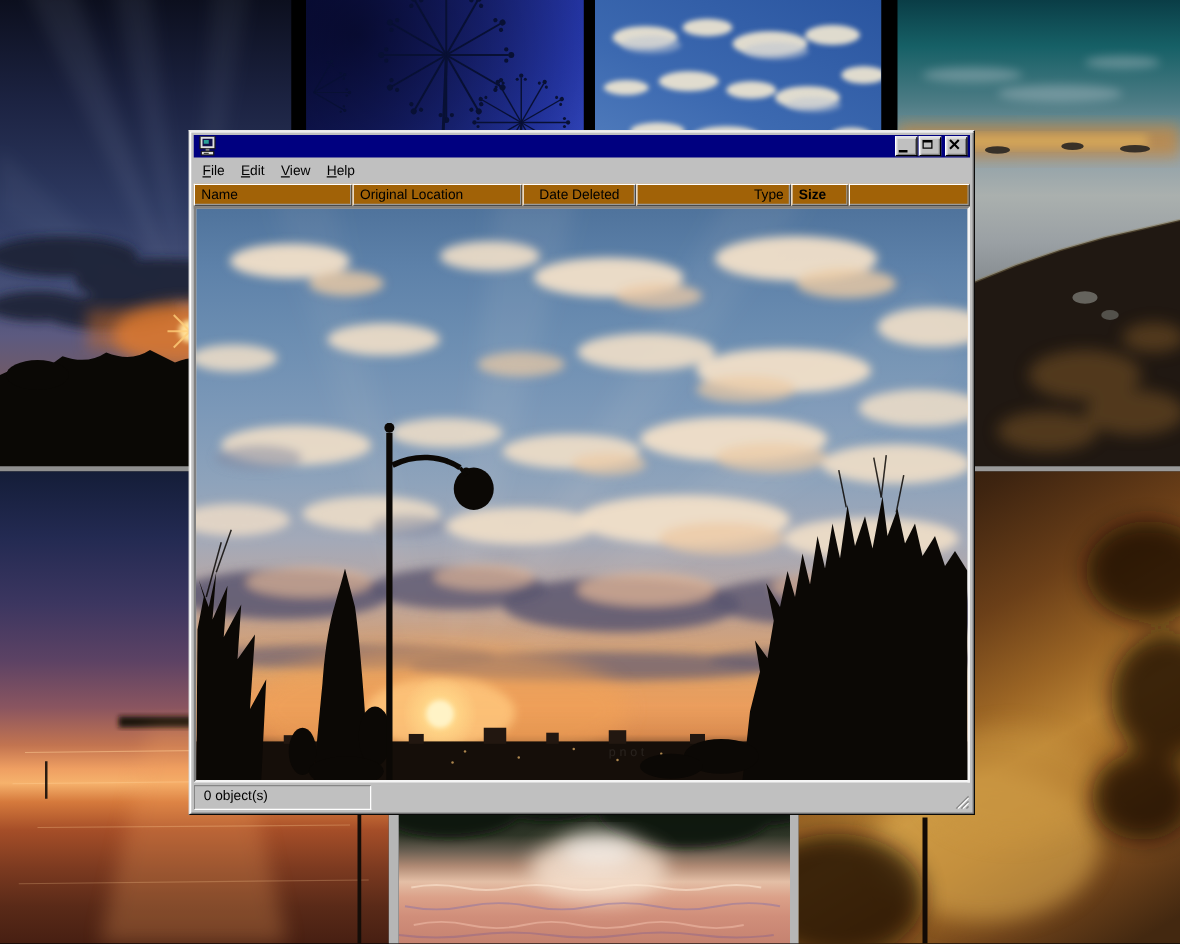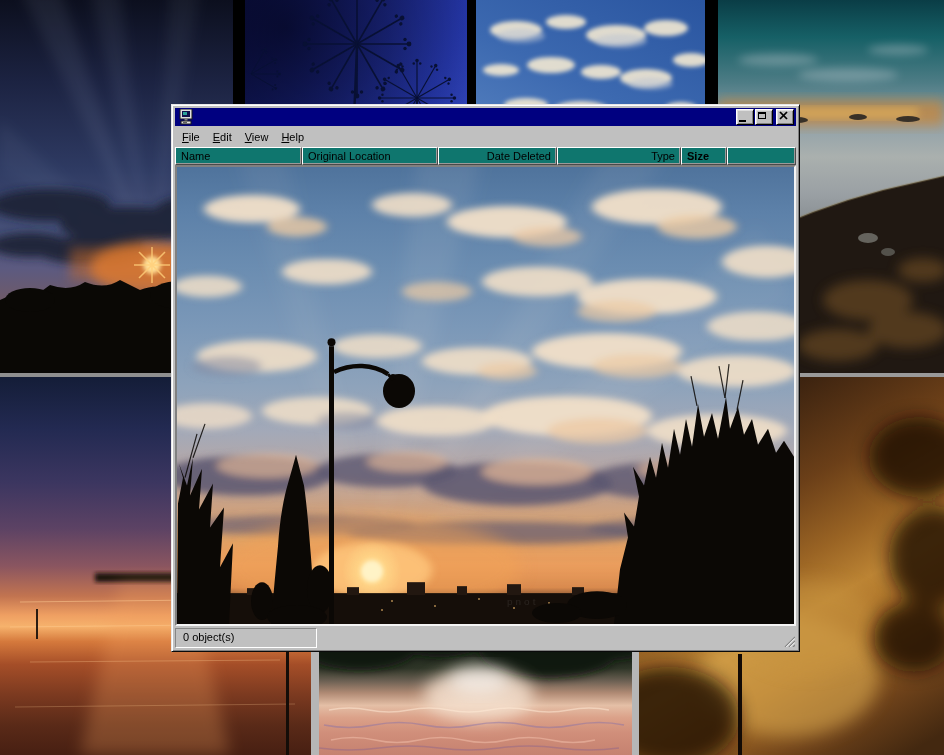--- a/index.html
+++ b/index.html
@@ -22,39 +22,39 @@
   .bgE{left:0;top:373px;width:311px;height:382px;border-top:4px solid #8f8f8f;box-sizing:border-box;
     background:linear-gradient(180deg,#141d38 0%,#232a52 14%,#3c3660 28%,#5c4264 40%,#8a5560 50%,#c27450 58%,#ef9f62 63%,#f6b26c 66%,#d5793c 70%,#a54e28 76%,#7c3a20 84%,#5a2a18 92%,#471f12 100%);}
   .bgF{left:311px;top:600px;width:328px;height:155px;box-sizing:border-box;
     border-left:8px solid #b6b6b6;border-right:7px solid #b6b6b6;
     background:linear-gradient(180deg,#0e120d 0%,#1c241a 30%,#2e3527 44%,#6a5f52 52%,#b08a74 60%,#e4bfa6 68%,#dba189 76%,#d08e7a 86%,#c58270 100%);}
   .bgG{left:639px;top:373px;width:305px;height:382px;border-top:4px solid #9a9a9a;box-sizing:border-box;
     background:linear-gradient(150deg,#241407 0%,#3e2410 18%,#6b3f18 36%,#9a6424 50%,#bc8434 60%,#a86d26 70%,#6e421a 84%,#432810 96%);}
   .sliver{left:0;top:0;width:52px;height:7px;background:#381418;}
 
   
-  .win{position:absolute;left:171px;top:104px;width:629px;height:548px;z-index:10;
+  .win{position:absolute;left:151px;top:104px;width:629px;height:548px;z-index:10;
     background:#c0c0c0;box-sizing:border-box;padding:3px;
     border:1px solid;border-color:#e8e8e8 #0a0a0a #0a0a0a #e8e8e8;
     box-shadow:inset 1px 1px 0 #ffffff,inset -1px -1px 0 #808080;
     display:flex;flex-direction:column;}
   .titlebar{height:18px;background:#000080;display:flex;align-items:center;padding:0 2px;flex:none;}
   .tb-icon{width:16px;height:16px;margin:0 2px 0 1px;flex:none;}
   .tb-title{flex:1;color:#fff;font-size:11px;font-weight:bold;overflow:hidden;white-space:nowrap;}
   .tb-btn{width:16px;height:14px;background:#c0c0c0;margin-left:1px;flex:none;position:relative;
     border:1px solid;border-color:#ffffff #000000 #000000 #ffffff;
     box-shadow:inset 1px 1px 0 #dfdfdf,inset -1px -1px 0 #808080;}
   .tb-btn.close{margin-left:3px;}
   .g-min{position:absolute;left:2px;bottom:2px;width:7px;height:2px;background:#000;}
   .g-max{position:absolute;left:2px;top:2px;width:8px;height:7px;border:1px solid #000;border-top-width:2px;box-sizing:border-box;}
   .g-x{position:absolute;left:2px;top:1px;width:10px;height:9px;}
   .menubar{height:21px;display:flex;align-items:center;padding-left:1px;font-size:11px;color:#000;flex:none;}
   .mi{padding:3px 7px 3px 6px;cursor:default;}
   .headerrow{height:18px;display:flex;flex:none;}
-  .hcell{background:#0f766e;box-sizing:border-box;font-size:11px;color:#000;padding:2px 5px 0 5px;
+  .hcell{background:#a16207;box-sizing:border-box;font-size:11px;color:#000;padding:2px 5px 0 5px;
     border:1px solid;border-color:#ffffff #4a4a4a #4a4a4a #ffffff;
     box-shadow:inset -1px -1px 0 #9a9a9a;white-space:nowrap;overflow:hidden;}
   .content{flex:1;position:relative;overflow:hidden;box-sizing:border-box;
     border:2px solid;border-color:#808080 #f4f4f4 #f4f4f4 #808080;}
   .photo{position:absolute;left:0;top:0;right:0;bottom:0;
     background:linear-gradient(180deg,#4f739c 0%,#5d81a9 10%,#6b8db1 22%,#7b98b8 35%,#8ea3bb 48%,#a3a9b8 58%,#b7a8a6 66%,#caa183 74%,#e0a468 82%,#eda660 87%,#d88a4e 92%,#3a2418 96%,#150e08 100%);padding-left:21px;}
   .statusbar{height:20px;display:flex;gap:3px;padding-top:2px;flex:none;position:relative;font-size:11px;color:#000;}
   .spanel{box-sizing:border-box;padding:2px 7px 0 7px;white-space:nowrap;overflow:hidden;
     border:1px solid;border-color:#868686 #ffffff #ffffff #868686;}
   .sp1{width:142px;flex:none;}
@@ -339,21 +339,21 @@
     <div class="menubar">
         <span class="mi"><u>F</u>ile</span>
         <span class="mi"><u>E</u>dit</span>
         <span class="mi"><u>V</u>iew</span>
         <span class="mi"><u>H</u>elp</span>
       </div>
 
     <div class="headerrow">
         <div class="hcell" style="width: 127px; text-align: left;">Name</div>
         <div class="hcell" style="width: 136px; text-align: left;">Original Location</div>
-        <div class="hcell" style="width: 119px; text-align: right;">Date Deleted</div>
+        <div class="hcell" style="width: 91px; text-align: center;">Date Deleted</div>
         <div class="hcell" style="width: 124px; text-align: right;">Type</div>
         <div class="hcell" style="width: 46px; text-align: left; font-weight: bold;">Size</div>
         <div class="hcell" style="flex: 1 1 0%; text-align: left;"></div>
       </div>
 
     <div class="content">
       <div class="photo">
         <svg class="fill" viewBox="0 0 617 459" preserveAspectRatio="none">
           <defs>
             <filter id="pb2" x="-30%" y="-30%" width="160%" height="160%">

